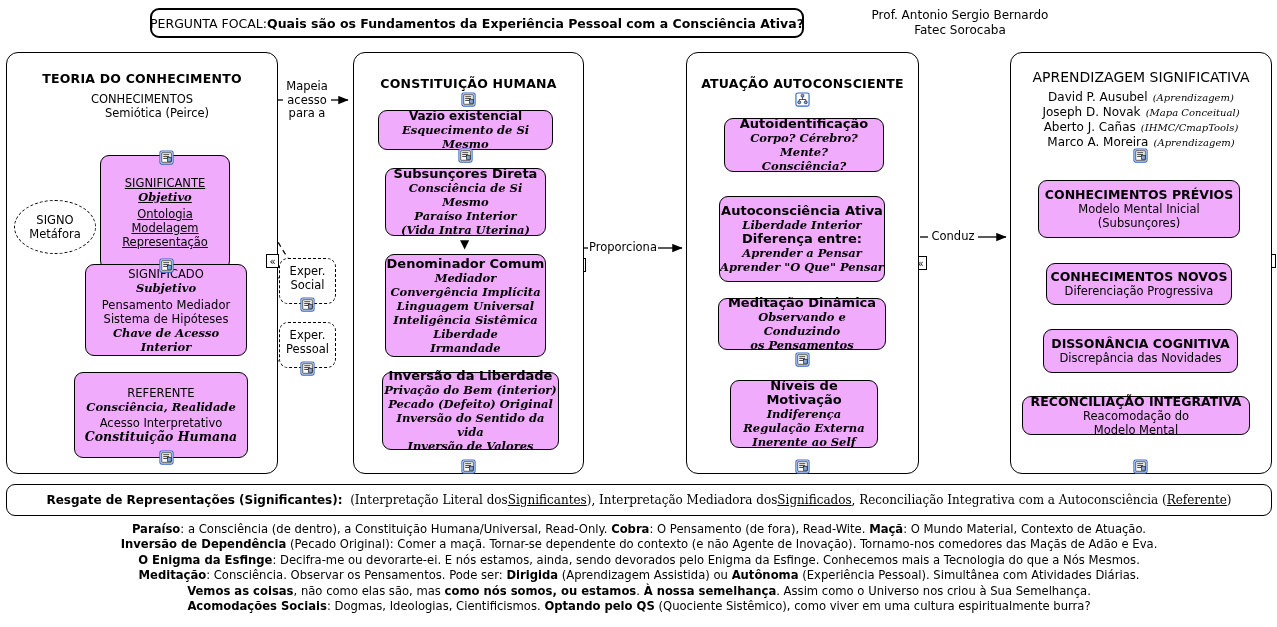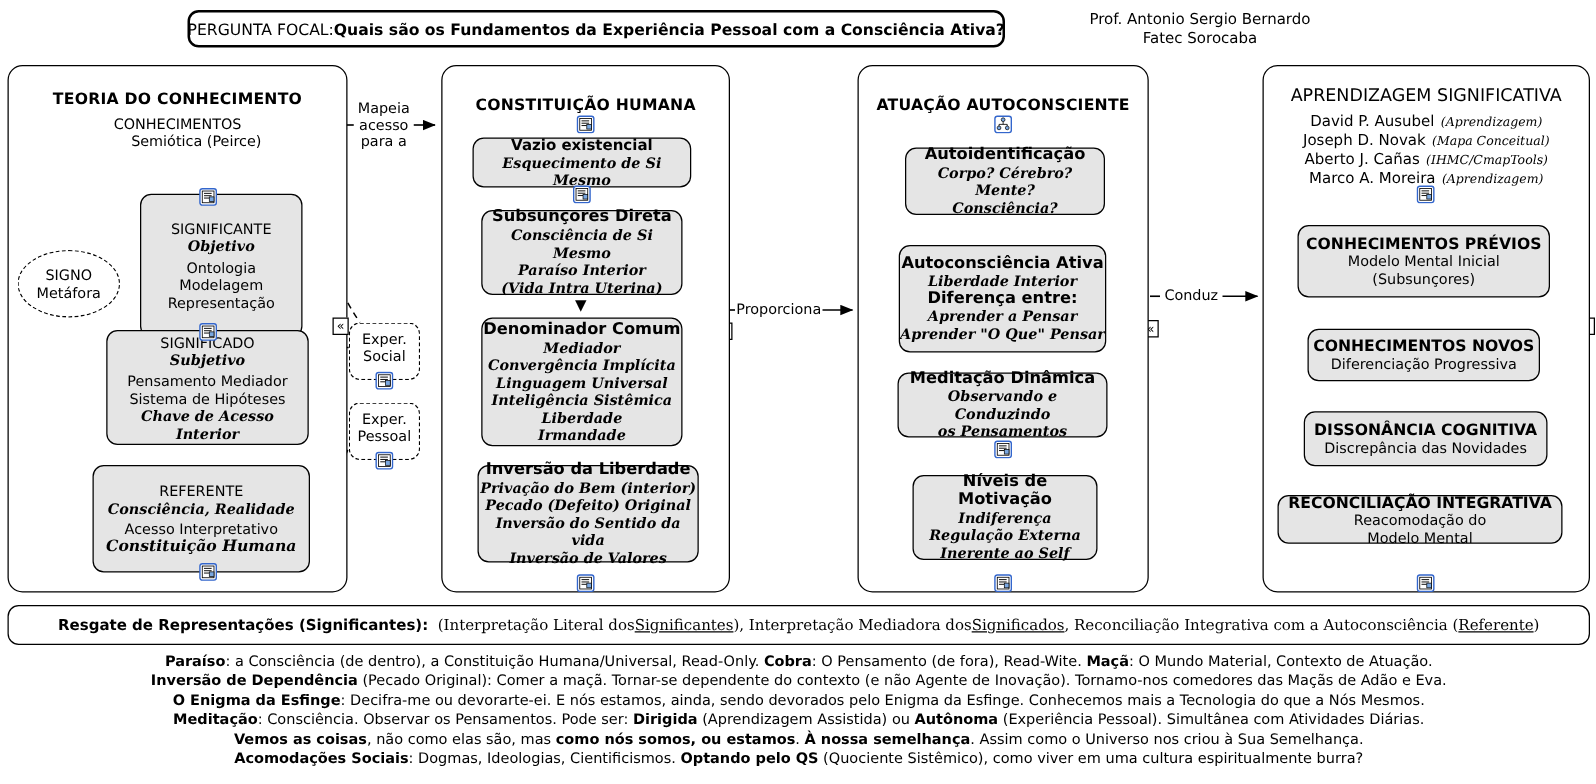--- a/index.html
+++ b/index.html
@@ -25,21 +25,21 @@
   #panel-teoria {left:6px;  top:52px; width:272px;height:422px;}
   #panel-constituicao{left:353px;top:52px; width:231px;height:422px;}
   #panel-atuacao{left:686px;top:52px; width:233px;height:422px;}
   #panel-aprendizagem{left:1010px;top:52px;width:262px;height:422px;}
 
   .panel-title{text-align:center;font-size:12.5px;font-weight:bold;
                letter-spacing:.2px;}
   .panel-sub{text-align:center;font-size:11.5px;line-height:14px;}
 
   
-  .node{border:1.3px solid #000;border-radius:9px;background:#e5e5e5;
+  .node{border:1.3px solid #000;border-radius:9px;background:#f0abfc;
         text-align:center;display:flex;flex-direction:column;
         align-items:center;justify-content:center;}
   .n-bold{font-weight:bold;font-size:12px;line-height:14px;}
   .n-plain{font-size:11.5px;line-height:14px;}
   .n-script{font-family:"DejaVu Serif","Liberation Serif",serif;
             font-style:italic;font-weight:bold;font-size:11.5px;line-height:14px;}
   .n-serif-it{font-family:"DejaVu Serif","Liberation Serif",serif;
               font-style:italic;font-size:10px;line-height:13px;}
 
   
@@ -122,21 +122,21 @@
 
 <div class="abs panel-title" style="left:6px;top:71px;width:272px;">TEORIA DO CONHECIMENTO</div>
 <div class="abs panel-sub" style="left:6px;top:92px;width:272px;">CONHECIMENTOS</div>
 <div class="abs panel-sub" style="left:6px;top:106px;width:272px;padding-left:30px;">Semiótica (Peirce)</div>
 
 <div class="abs ellipse" style="left:14px;top:200px;width:82px;height:54px;">
   <div class="n-plain">SIGNO</div>
   <div class="n-plain">Metáfora</div>
 </div>
 
-<div class="abs node" style="left:112px;top:155px;width:130px;height:115px;">
+<div class="abs node" style="left:100px;top:155px;width:130px;height:115px;text-decoration:underline;">
   <div class="n-plain">SIGNIFICANTE</div>
   <div class="n-script">Objetivo</div>
   <div class="n-plain" style="margin-top:3px">Ontologia</div>
   <div class="n-plain">Modelagem</div>
   <div class="n-plain">Representação</div>
 </div>
 <svg class="abs rsrc" style="left:159px;top:150px;" viewBox="0 0 16 16">
   <rect x="1" y="1" width="14" height="14" rx="2" fill="#fff" stroke="#3366cc" stroke-width="1.2"></rect>
   <rect x="3" y="3" width="10" height="10" fill="#fff" stroke="#000" stroke-width="0.7"></rect>
   <line x1="4.5" y1="5" x2="11" y2="5" stroke="#000" stroke-width="0.8"></line>

